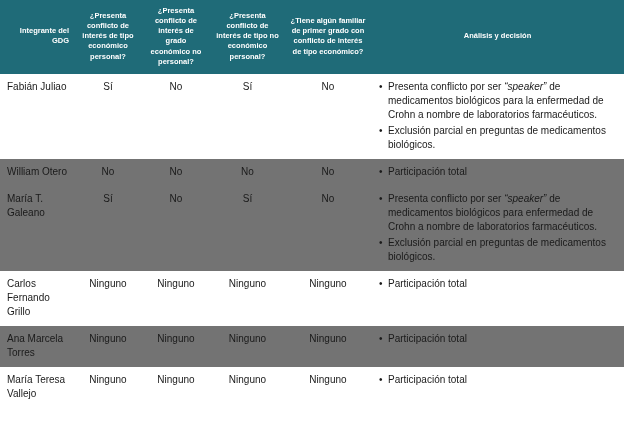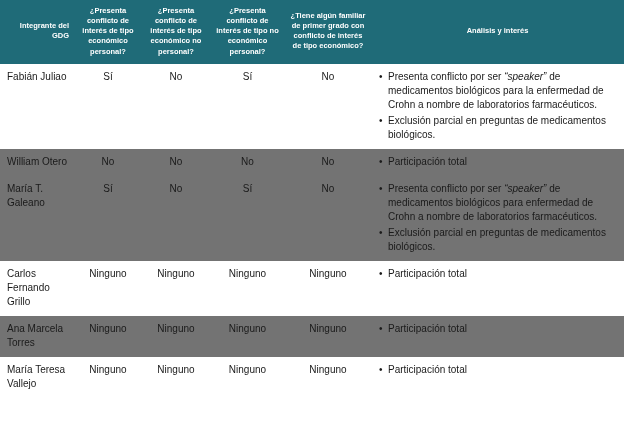--- a/index.html
+++ b/index.html
@@ -101,24 +101,24 @@
         <col class="c1">
         <col class="c2">
         <col class="c3">
         <col class="c4">
         <col class="c5">
     </colgroup>
     <thead>
       <tr>
         <th class="left-head">Integrante del GDG</th>
         <th>¿Presenta conflicto de interés de tipo económico personal?</th>
-        <th>¿Presenta conflicto de interés de tipo económico no personal?</th>
+        <th>¿Presenta conflicto de interés de grado económico no personal?</th>
         <th>¿Presenta conflicto de interés de tipo no económico personal?</th>
         <th>¿Tiene algún familiar de primer grado con conflicto de interés de tipo económico?</th>
-        <th>Análisis y interés</th>
+        <th>Análisis y decisión</th>
       </tr>
     </thead>
     <tbody>
 
       <tr class="plain">
         <td class="name">Fabián Juliao</td>
         <td class="ans">Sí</td>
         <td class="ans">No</td>
         <td class="ans">Sí</td>
         <td class="ans">No</td>

